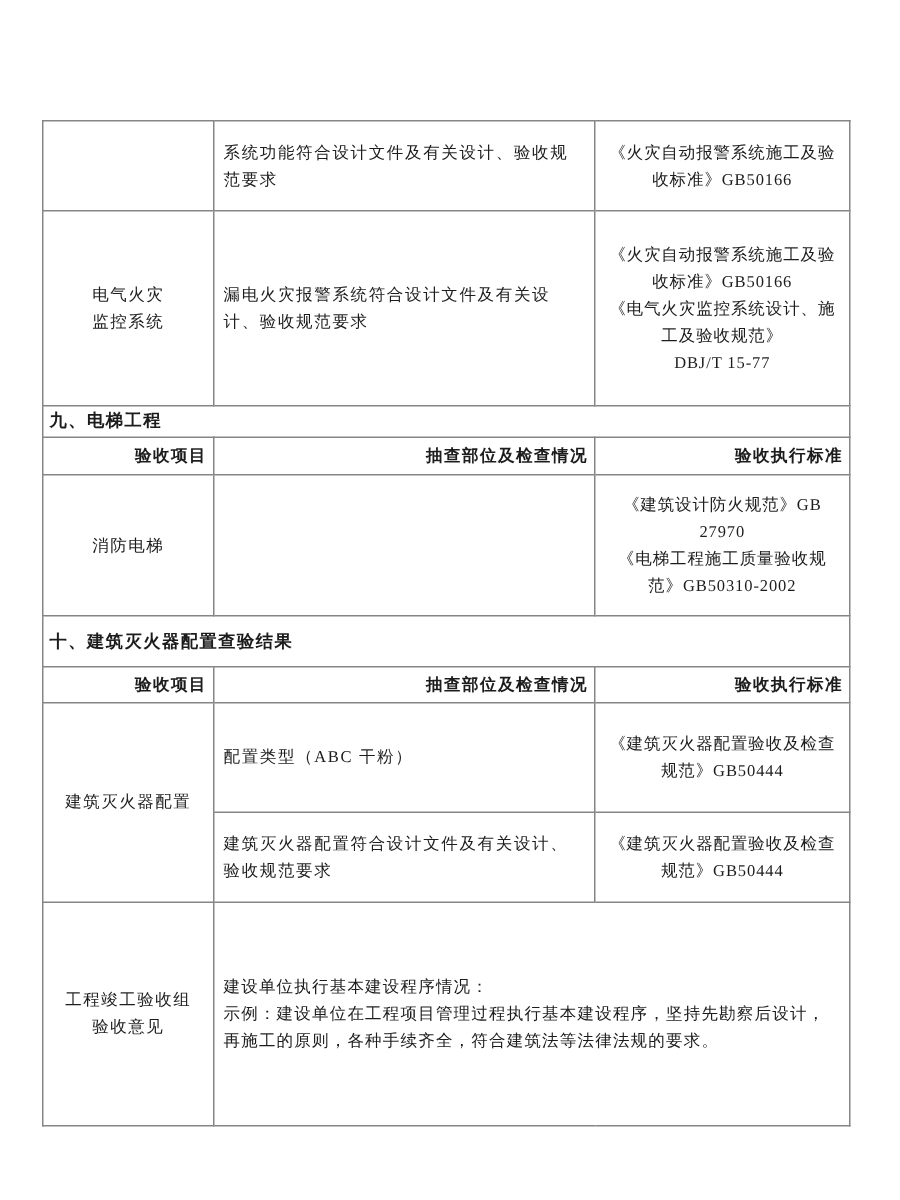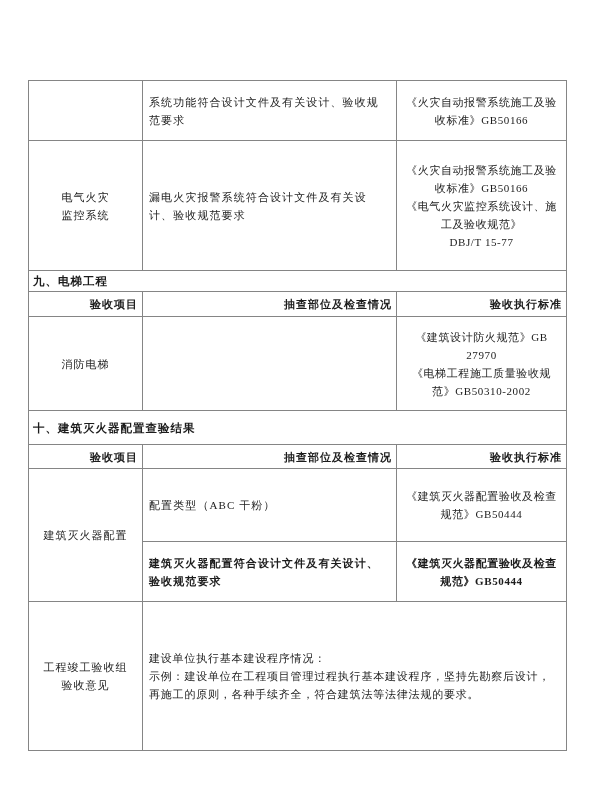--- a/index.html
+++ b/index.html
@@ -131,21 +131,21 @@
       <td>验收项目</td>
       <td>抽查部位及检查情况</td>
       <td>验收执行标准</td>
     </tr>
 
     <tr style="height:73px;">
       <td class="item-cell" rowspan="2">建筑灭火器配置</td>
       <td class="situation-cell">配置类型（ABC 干粉）</td>
       <td class="standard-cell">《建筑灭火器配置验收及检查规范》GB50444</td>
     </tr>
-    <tr style="height:60px;font-weight:bold;">
+    <tr style="height:60px;">
       <td class="situation-cell">建筑灭火器配置符合设计文件及有关设计、验收规范要求</td>
       <td class="standard-cell">《建筑灭火器配置验收及检查规范》GB50444</td>
     </tr>
 
     <tr style="height:149px;">
       <td class="item-cell">工程竣工验收组
 验收意见</td>
       <td class="opinion-cell" colspan="2">建设单位执行基本建设程序情况：
 示例：建设单位在工程项目管理过程执行基本建设程序，坚持先勘察后设计，再施工的原则，各种手续齐全，符合建筑法等法律法规的要求。</td>
     </tr>

